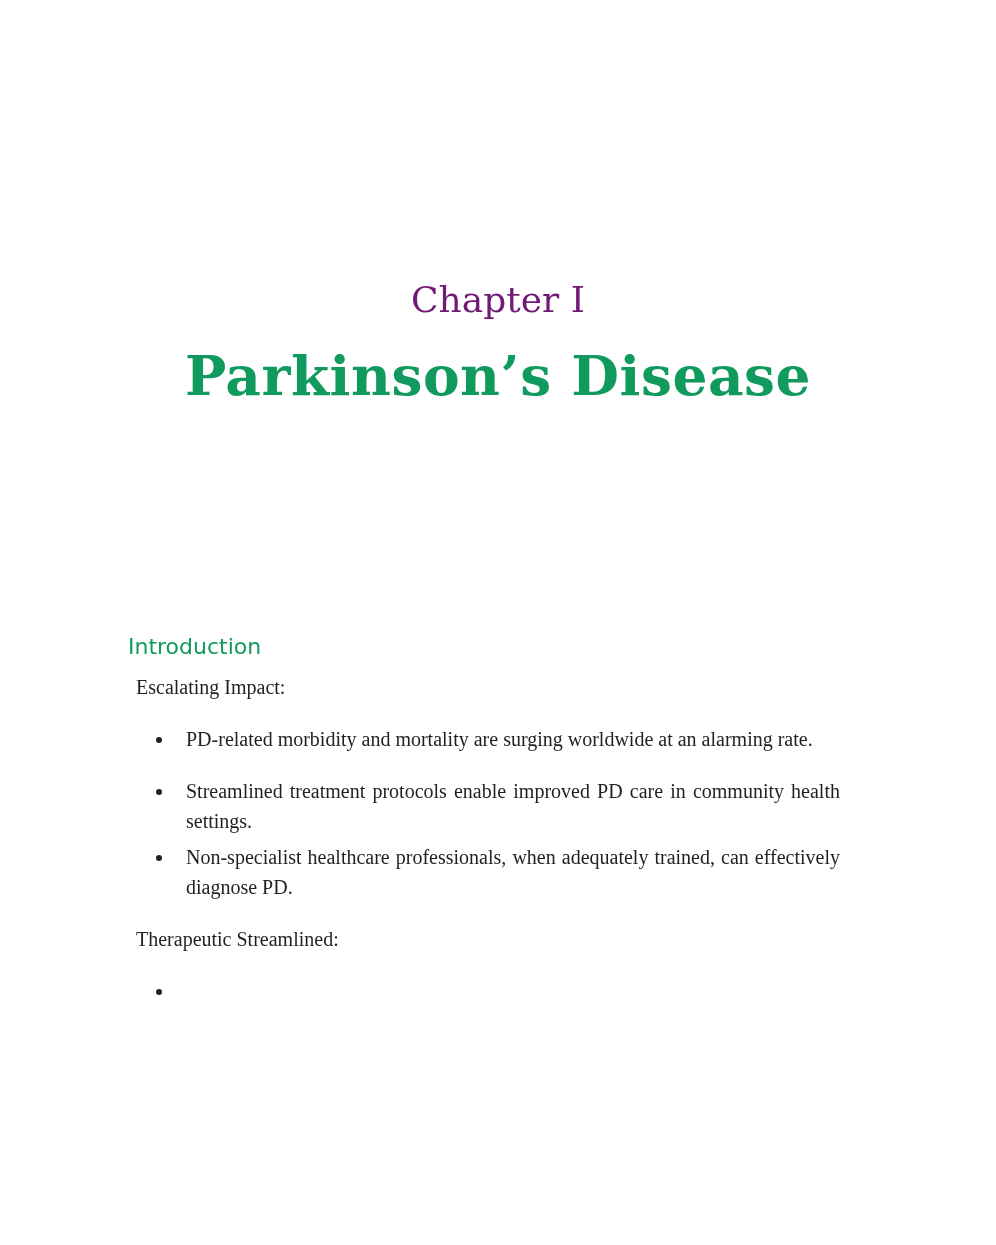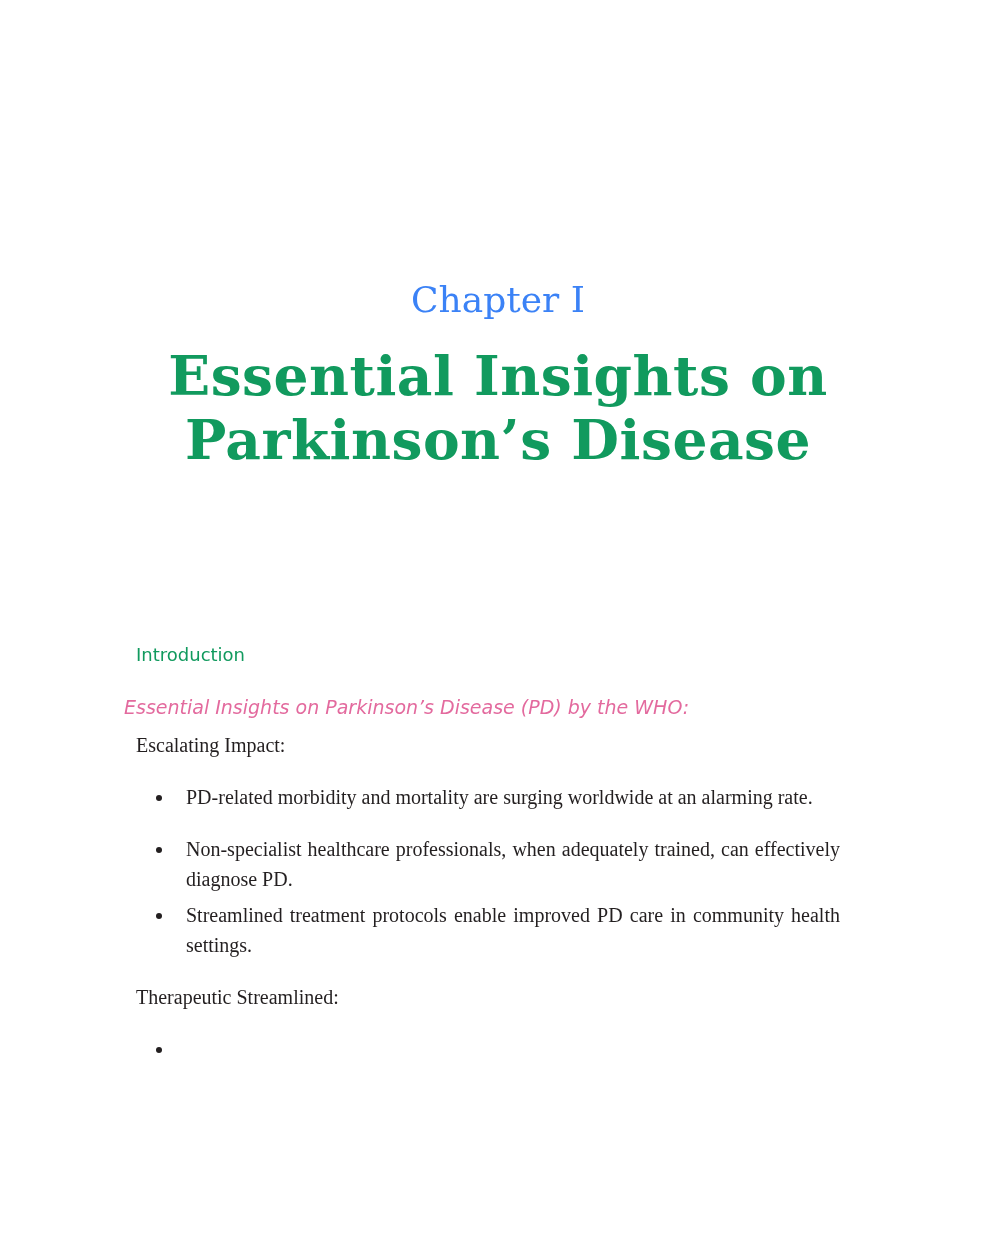--- a/index.html
+++ b/index.html
@@ -2,36 +2,36 @@
 <html><head>
   <meta charset="utf-8">
   <style>
     html, body { margin: 0; padding: 0; background: #ffffff; }
     body { width: 996px; height: 1245px; position: relative; overflow: hidden; }
     .page { position: absolute; left: 0; top: 0; width: 996px; height: 1245px; }
     .chapter-label {
       position: absolute; left: 0; width: 996px; top: 276px;
       text-align: center;
       font-family: "DejaVu Serif", serif;
-      font-size: 36px; color: #3b82f6; line-height: 48px;
+      font-size: 36px; color: #701a75; line-height: 48px;
     }
     .chapter-title {
       position: absolute; left: 0; width: 996px; top: 344px;
       text-align: center;
       font-family: "DejaVu Serif", serif;
       font-weight: bold; font-size: 55px; line-height: 64px;
       color: #119a5e; letter-spacing: 0.5px;
     }
     .content {
       position: absolute; left: 124px; top: 626px; width: 716px;
     }
     .section-heading {
       font-family: "DejaVu Sans", sans-serif;
-      font-size: 18px; color: #119a5e; font-weight: 500;
-      margin: 12px; line-height: 34px;
+      font-size: 22px; color: #119a5e; font-weight: 500;
+      margin: 4px; line-height: 34px;
     }
     .subheading {
       font-family: "DejaVu Sans", sans-serif;
       font-style: italic; font-size: 19px; color: #e36a9e;
       margin: 20px 0 0 0; line-height: 30px;
     }
     .group-label {
       font-family: "Liberation Serif", serif;
       font-size: 20px; color: #231f20; line-height: 30px;
       margin: 12px;
@@ -51,36 +51,34 @@
       position: absolute; left: 32px; top: 13px;
       width: 6px; height: 6px; border-radius: 50%; background: #231f20;
     }
   </style>
 </head>
 <body>
 
 <div class="page">
   <div class="chapter-label">Chapter I</div>
   <div class="chapter-title">
-    <div>Essential Insights on</div>
     <div>Parkinson’s Disease</div>
   </div>
 
   <div class="content">
     <h2 class="section-heading">Introduction</h2>
-    <div class="subheading">Essential Insights on Parkinson’s Disease (PD) by the WHO:</div>
 
     <p class="group-label first">Escalating Impact:</p>
     <ul class="bullets">
       <li><span class="bullet-dot"></span><span>PD-related morbidity and mortality are surging worldwide at an alarming rate.</span></li>
     </ul>
 
     <ul class="bullets">
+      <li><span class="bullet-dot"></span><span>Streamlined treatment protocols enable improved PD care in community health settings.</span></li>
       <li><span class="bullet-dot"></span><span>Non-specialist healthcare professionals, when adequately trained, can effectively diagnose PD.</span></li>
-      <li><span class="bullet-dot"></span><span>Streamlined treatment protocols enable improved PD care in community health settings.</span></li>
     </ul>
 
     <p class="group-label spaced">Therapeutic Streamlined:</p>
     <ul class="bullets">
       <li><span class="bullet-dot"></span></li>
     </ul>
   </div>
 </div>
 
 </body></html>

